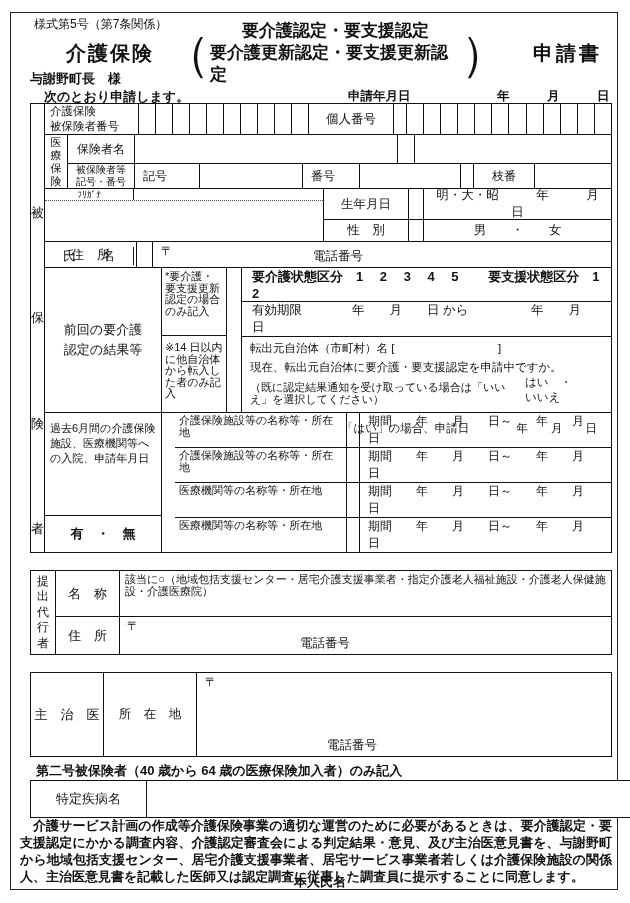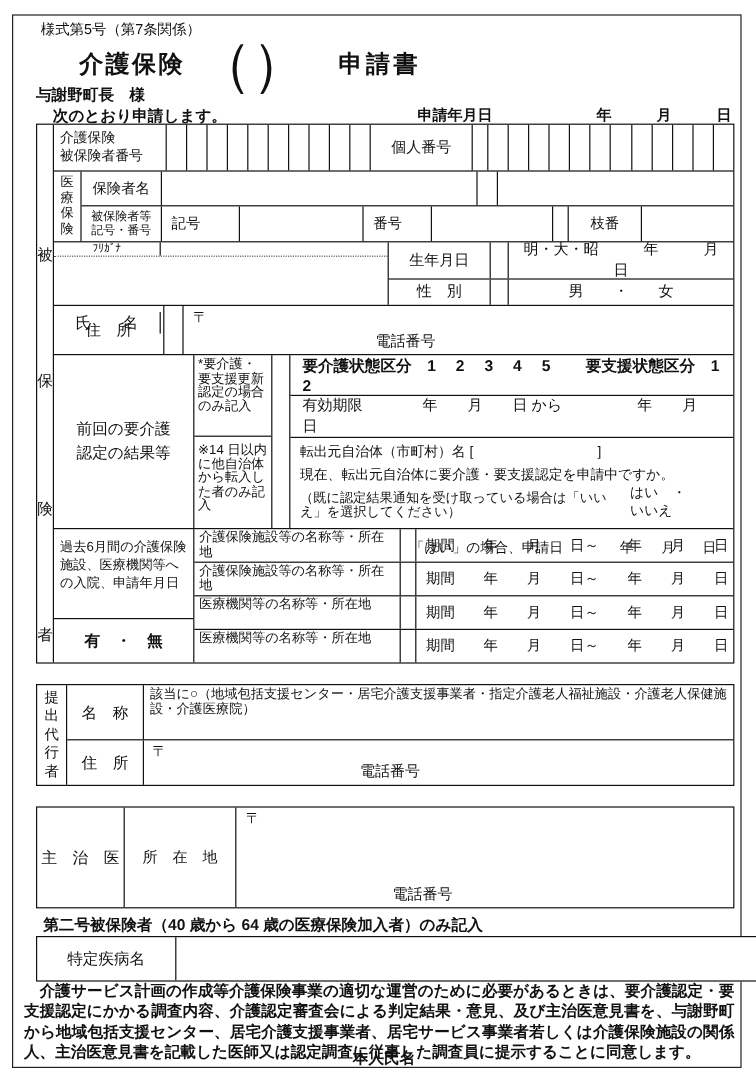--- a/index.html
+++ b/index.html
@@ -25,20 +25,24 @@
 </head>
 <body>
 
 <div class="frame"></div>
 
 <div class="abs" style="left:34px;top:16px;font-size:12px;">様式第5号（第7条関係）</div>
 
 <div class="abs fx" style="left:66px;top:28px;width:536px;height:50px;align-items:center;">
   <div class="b" style="font-size:20px;letter-spacing:2px;">介護保険</div>
   <div style="font-size:46px;font-weight:300;line-height:46px;margin-left:10px;transform:scaleY(1.05);">（</div>
+  <div class="col" style="flex:1;align-items:center;">
+    <div class="b" style="font-size:17px;line-height:22px;">要介護認定・要支援認定</div>
+    <div class="b" style="font-size:17px;line-height:22px;">要介護更新認定・要支援更新認定</div>
+  </div>
   <div style="font-size:46px;font-weight:300;line-height:46px;margin-right:26px;transform:scaleY(1.05);">）</div>
   <div class="b" style="font-size:20px;letter-spacing:3px;">申請書</div>
 </div>
 
 <div class="abs b" style="left:30px;top:70px;font-size:13px;">与謝野町長　様</div>
 <div class="abs b" style="left:44px;top:88px;font-size:13px;">次のとおり申請します。</div>
 <div class="abs b" style="left:348px;top:88px;font-size:12.5px;">申請年月日</div>
 <div class="abs b" style="left:497px;top:88px;font-size:12.5px;">年　　　月　　　日</div>
 
 <div class="t" style="left:30px;top:103px;width:582px;height:450px;">
@@ -167,21 +171,21 @@
           </div>
         </div>
       </div>
     </div>
 
     <div class="fx" style="flex:1;">
       <div class="col br" style="width:116px;">
         <div class="bb" style="flex:1;font-size:11px;line-height:15px;padding:8px 3px 0 5px;">過去6月間の介護保険施設、医療機関等への入院、申請年月日</div>
         <div class="c b" style="height:36px;font-size:13px;">有　・　無</div>
       </div>
-      <div class="col" style="flex:1;">
+      <div class="col" style="flex:1;margin-left:13px;">
         <div class="fx bb" style="flex:1;">
           <div class="br small" style="width:165px;padding:2px 2px 0 4px;">介護保険施設等の名称等・所在地</div>
           <div class="br" style="width:12px;"></div>
           <div class="lc" style="flex:1;font-size:12px;padding-left:8px;">期間　　年　　月　　日～　　年　　月　　日</div>
         </div>
         <div class="fx bb" style="flex:1;">
           <div class="br small" style="width:165px;padding:2px 2px 0 4px;">介護保険施設等の名称等・所在地</div>
           <div class="br" style="width:12px;"></div>
           <div class="lc" style="flex:1;font-size:12px;padding-left:8px;">期間　　年　　月　　日～　　年　　月　　日</div>
         </div>

